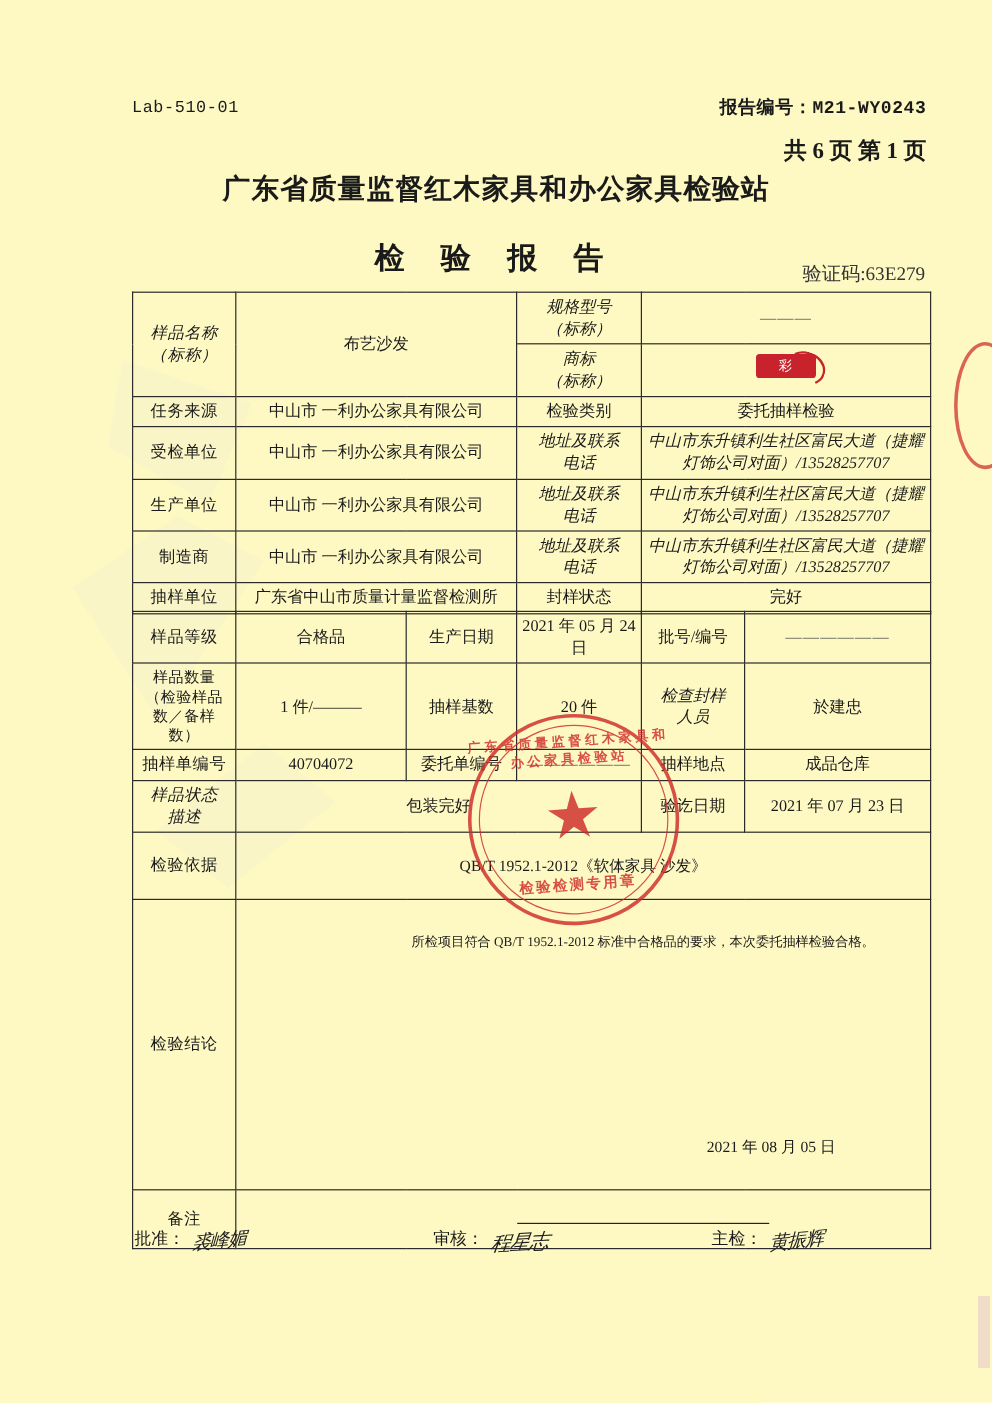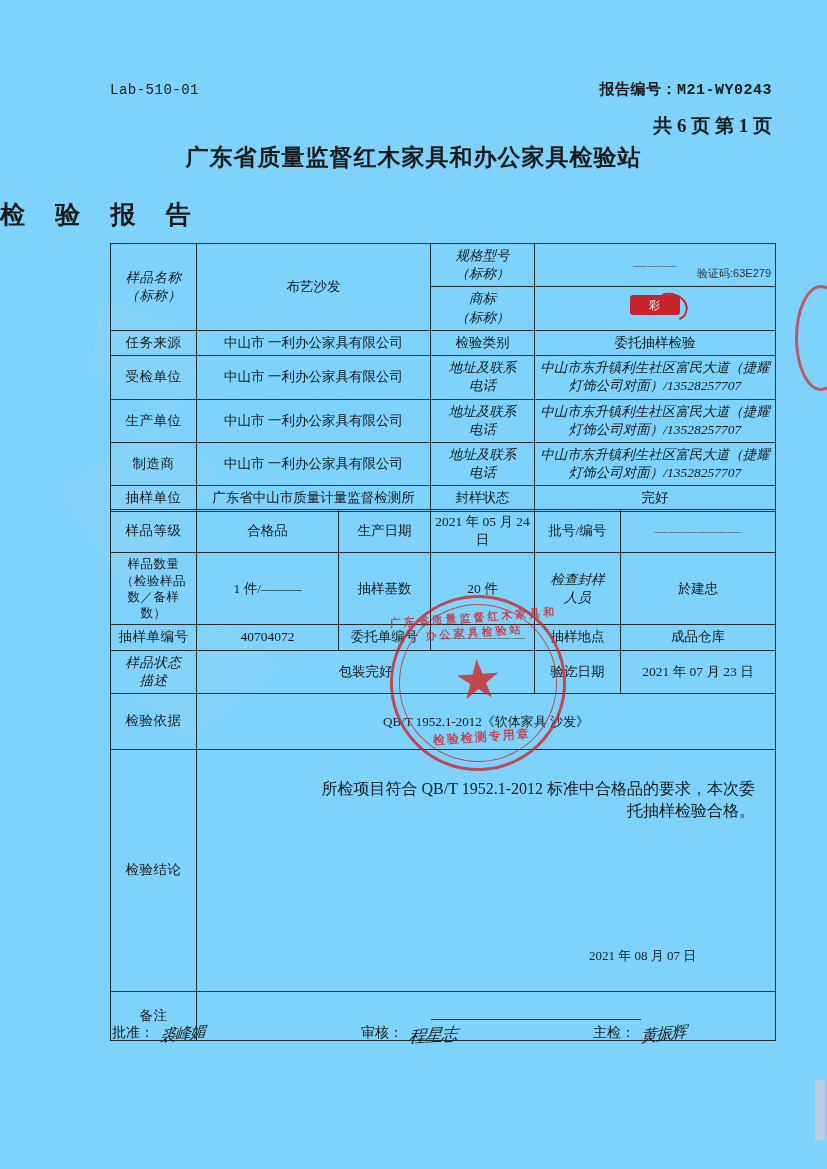--- a/index.html
+++ b/index.html
@@ -11,21 +11,21 @@
     width: 827px;
     height: 1169px;
     position: relative;
     font-family: "Liberation Serif", "DejaVu Serif", serif;
     color: #1a1a1a;
     overflow: hidden;
   }
   .page {
     position: absolute;
     inset: 0;
-    background: #7dd3fc;
+    background: #fef9c3;
   }
   
   .wm {
     position: absolute;
     opacity: 0.10;
     pointer-events: none;
   }
   .wm1 {
     left: 60px; top: 430px;
     width: 160px; height: 170px;
@@ -100,32 +100,32 @@
     top: 142px;
     text-align: center;
     font-size: 23px;
     font-weight: bold;
     letter-spacing: 1px;
   }
   .doc-title {
     position: absolute;
     left: 0; right: 0;
     top: 198px;
+    text-align: center;
     font-size: 25px;
     font-weight: bold;
     letter-spacing: 12px;
   }
   .verify {
     position: absolute;
     right: 56px;
     top: 218px;
-    font-size: 11px;
+    font-size: 16px;
     color: #333;
-    font-family: Liberation Sans, sans-serif;
-    margin-top: 48px;
+    font-family: Liberation Serif, serif;
   }
 
   
   table.report {
     position: absolute;
     left: 110px;
     top: 243px;
     width: 665px;
     border-collapse: collapse;
     table-layout: fixed;
@@ -161,22 +161,22 @@
   .concl-cell {
     height: 235px;
     position: relative;
     vertical-align: top;
   }
   .concl-text {
     position: absolute;
     left: 120px;
     top: 28px;
     right: 20px;
-    text-align: right;
-    font-size: 16px;
+    text-align: center;
+    font-size: 11px;
   }
   .concl-date {
     position: absolute;
     left: 392px;
     top: 197px;
     font-size: 13px;
   }
   .remark-row td { height: 42px; }
   .remark-line {
     display: inline-block;
@@ -458,21 +458,21 @@
         <td>2021 年 07 月 23 日</td>
       </tr>
       <tr style="height:56px">
         <td class="lbl">检验依据</td>
         <td class="basis" colspan="5">QB/T 1952.1-2012《软体家具 沙发》</td>
       </tr>
       <tr>
         <td class="lbl">检验结论</td>
         <td class="concl-cell" colspan="5">
           <div class="concl-text">所检项目符合 QB/T 1952.1-2012 标准中合格品的要求，本次委托抽样检验合格。</div>
-          <div class="concl-date">2021 年 08 月 07 日</div>
+          <div class="concl-date">2021 年 08 月 05 日</div>
         </td>
       </tr>
       <tr class="remark-row">
         <td class="lbl">备注</td>
         <td colspan="5">
           <span class="remark-line"></span>
         </td>
       </tr>
     </tbody>
   </table>

